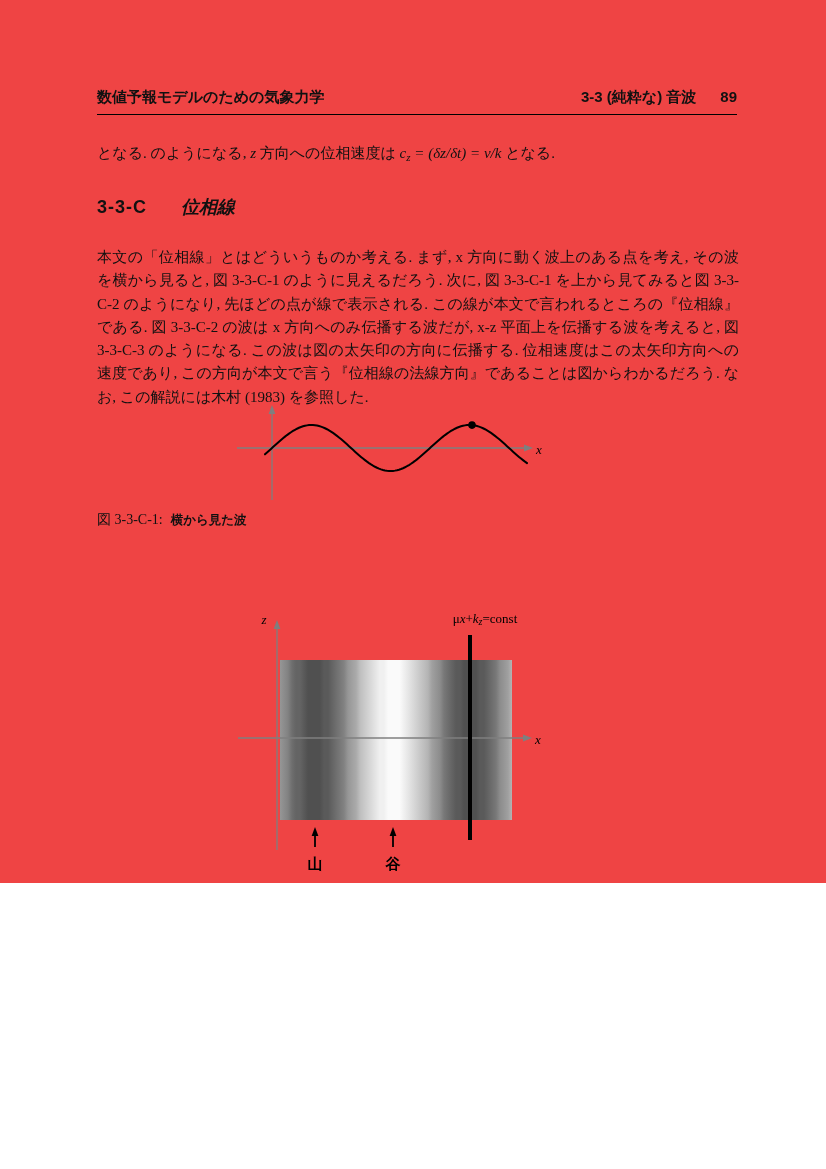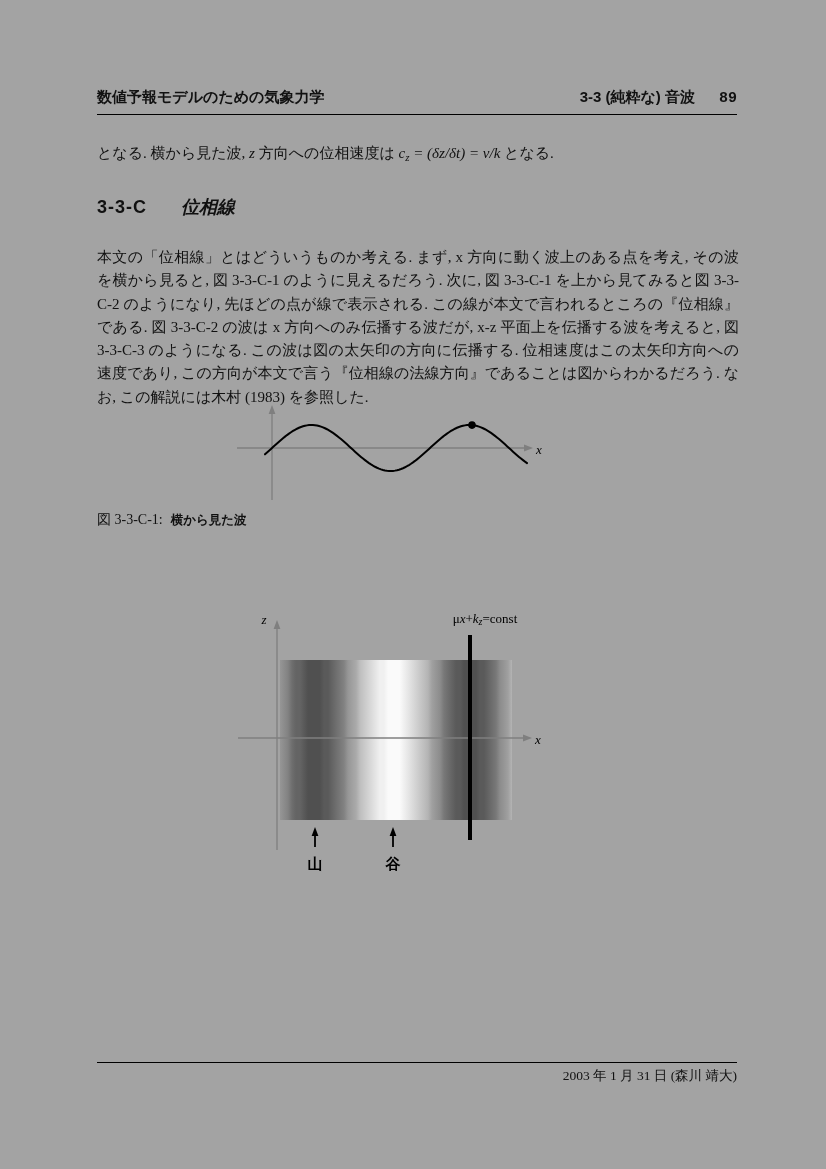--- a/index.html
+++ b/index.html
@@ -1,29 +1,29 @@
 <!DOCTYPE html>
 <html><head>
 <meta charset="utf-8">
 <style>
   html,body{margin:0;padding:0;background:#ffffff;}
   .page{
-    position:relative;width:826px;height:1169px;background:#a3a3a3;
+    position:relative;width:826px;height:883px;background:#ef4444;
     font-family:"Liberation Serif","DejaVu Serif",serif;color:#111;
     overflow:hidden;
   }
   .abs{position:absolute;}
   
   .header{
     left:97px;top:88px;width:640px;display:flex;justify-content:space-between;
     align-items:baseline;border-bottom:1.5px solid #000;padding-bottom:7px;
   }
   .header .hleft{font-family:"Liberation Sans","DejaVu Sans",sans-serif;font-weight:bold;font-size:15px;}
   .header .hright{font-weight:bold;font-size:15px;font-family:"Liberation Sans","DejaVu Sans",sans-serif;}
-  .header .pagenum{font-family:Liberation Mono, monospace;font-weight:bold;margin-left:24px;}
+  .header .pagenum{font-family:Liberation Sans, sans-serif;font-weight:bold;margin-left:24px;}
   
   .intro{left:97px;top:142px;width:642px;font-size:15px;line-height:23px;}
   .mi{font-style:italic;font-family:"Liberation Serif",serif;}
   .msub{font-style:italic;font-size:11px;vertical-align:-3px;}
   
   .heading{left:97px;top:195px;font-size:18px;font-weight:bold;}
   .heading .num{font-family:Liberation Sans, sans-serif;letter-spacing:1px;}
   .heading .ttl{font-family:"Liberation Sans","DejaVu Sans",sans-serif;margin-left:34px;font-style:italic;}
   
   .para{
@@ -49,21 +49,21 @@
 <div class="page">
 
   <div class="abs header">
     <span class="hleft">数値予報モデルのための気象力学</span>
     <span class="hright">
       <span>3-3 (純粋な) 音波</span><span class="pagenum">89</span>
     </span>
   </div>
 
   <div class="abs intro">
-    <span>となる. 横から見た波, </span><span class="mi">z</span><span> 方向への位相速度は </span><span class="mi">c</span><span class="msub">z</span><span class="mi"> = (δz/δt) = ν/k</span><span> となる.</span>
+    <span>となる. のようになる, </span><span class="mi">z</span><span> 方向への位相速度は </span><span class="mi">c</span><span class="msub">z</span><span class="mi"> = (δz/δt) = ν/k</span><span> となる.</span>
   </div>
 
   <div class="abs heading">
     <span class="num">3-3-C</span><span class="ttl">位相線</span>
   </div>
 
   <div class="abs para">本文の「位相線」とはどういうものか考える. まず, x 方向に動く波上のある点を考え, その波を横から見ると, 図 3-3-C-1 のように見えるだろう. 次に, 図 3-3-C-1 を上から見てみると図 3-3-C-2 のようになり, 先ほどの点が線で表示される. この線が本文で言われるところの『位相線』である. 図 3-3-C-2 の波は x 方向へのみ伝播する波だが, x-z 平面上を伝播する波を考えると, 図 3-3-C-3 のようになる. この波は図の太矢印の方向に伝播する. 位相速度はこの太矢印方向への速度であり, この方向が本文で言う『位相線の法線方向』であることは図からわかるだろう. なお, この解説には木村 (1983) を参照した.</div>
 
   <svg class="abs figsvg" style="left:222px;top:403px;" width="326" height="102" viewBox="0 0 326 102">
     <line x1="50" y1="9" x2="50" y2="97" class="axis" stroke="#7f7f7f"></line>

